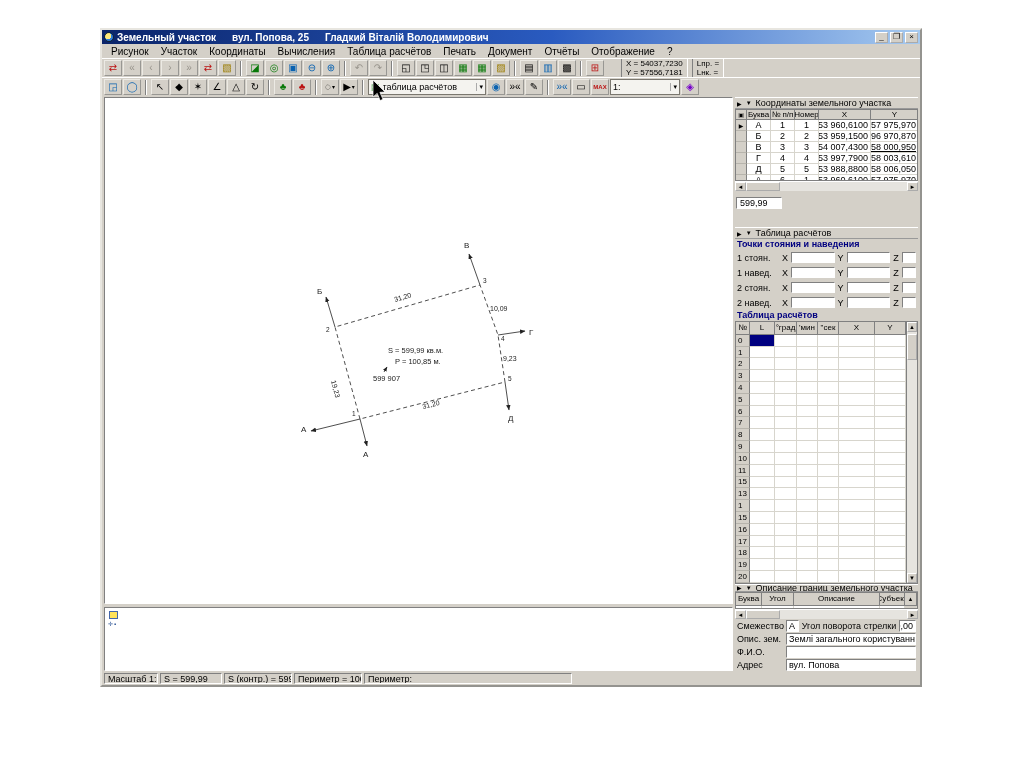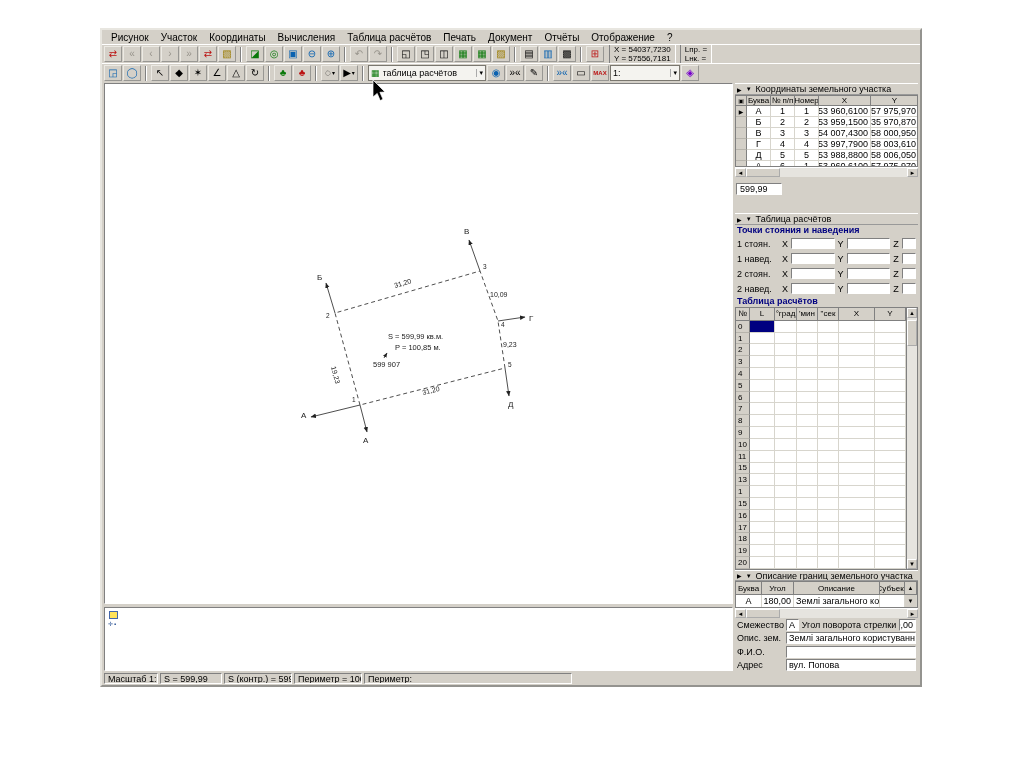--- a/index.html
+++ b/index.html
@@ -26,21 +26,21 @@
     border:1px outset #eceae4;background:#d4d0c8;font-size:10px;line-height:10px}
   .tbtn.sm span{font-size:6px;font-weight:bold}
   .tbtn.d{color:#98948c}
   .tbtn .dd{font-size:6px;margin-left:1px}
   .tsep{width:0;height:15px;border-left:1px solid #808080;border-right:1px solid #fff;margin:0 3px}
   .tbcombo{height:16px;display:flex;align-items:center;gap:3px;background:#f4f3ef;
     border:1px solid #7a776f;padding:0 2px;font-size:9px;white-space:nowrap}
   .tbcombo .cicon{font-size:9px}
   .tbcombo .clabel{flex:1;overflow:hidden}
   .tbcombo .carrow{font-size:7px;border-left:1px solid #aaa;padding-left:2px}
-  .coordcluster{margin-left:4px;display:flex;align-items:center;gap:4px}
+  .coordcluster{margin-left:16px;display:flex;align-items:center;gap:4px}
   .coordbox{font-size:8px;line-height:9px;padding:0 4px;
     border-left:1px solid #808080;border-right:1px solid #fff;white-space:nowrap}
   
   .main{flex:1;display:flex;min-height:0;padding:1px 2px}
   .canvas-col{width:629px;display:flex;flex-direction:column;min-height:0}
   .canvas{flex:1;background:#fff;border:1px solid;border-color:#808080 #fff #fff #808080;position:relative;overflow:hidden}
   .splitter{height:3px}
   .lowerpane{height:64px;background:#fff;border:1px solid;border-color:#808080 #fff #fff #808080;position:relative}
   .miniwin{position:absolute;left:4px;top:3px;width:9px;height:8px;background:#ffe25a;border:1px solid #4466aa}
   .miniwin-marks{position:absolute;left:3px;top:12px;font-size:6px;color:#335a9a;letter-spacing:1px}
@@ -87,20 +87,31 @@
   .scell:nth-child(1){width:54px}.scell:nth-child(2){width:62px}.scell:nth-child(3){width:68px}
   .scell:nth-child(4){width:68px}.scell:nth-child(5){width:208px}.scell:nth-child(6){flex:1}
   .cursor{position:absolute;left:270px;top:50px;width:15px;height:23px;z-index:60;pointer-events:none}
   svg text{font-family:"Liberation Sans",sans-serif}
 </style>
 </head>
 <body>
 
 <div class="window">
 
+  <div class="titlebar">
+    <span class="appicon"></span>
+    <span class="tpart">Земельный участок</span>
+    <span class="tpart">вул. Попова, 25</span>
+    <span class="tpart">Гладкий Віталій Володимирович</span>
+    <span class="winbtns">
+      <span class="winbtn">_</span>
+      <span class="winbtn">❐</span>
+      <span class="winbtn">×</span>
+    </span>
+  </div>
 
   <div class="menubar">
       <span class="mitem">Рисунок</span>
       <span class="mitem">Участок</span>
       <span class="mitem">Координаты</span>
       <span class="mitem">Вычисления</span>
       <span class="mitem">Таблица расчётов</span>
       <span class="mitem">Печать</span>
       <span class="mitem">Документ</span>
       <span class="mitem">Отчёты</span>
@@ -359,29 +370,29 @@
                 <div class="td" style="width: 24px;">1</div>
                 <div class="td num" style="width: 52px;">53 960,6100</div>
                 <div class="td num" style="flex: 1 1 0%;">57 975,970</div>
               </div>
               <div class="tr">
                 <div class="td rowh" style="width: 11px;"></div>
                 <div class="td" style="width: 24px;">Б</div>
                 <div class="td" style="width: 24px;">2</div>
                 <div class="td" style="width: 24px;">2</div>
                 <div class="td num" style="width: 52px;">53 959,1500</div>
-                <div class="td num" style="flex: 1 1 0%;">35 970,870</div>
+                <div class="td num" style="flex: 1 1 0%;">96 970,870</div>
               </div>
               <div class="tr">
                 <div class="td rowh" style="width: 11px;"></div>
                 <div class="td" style="width: 24px;">В</div>
                 <div class="td" style="width: 24px;">3</div>
                 <div class="td" style="width: 24px;">3</div>
                 <div class="td num" style="width: 52px;">54 007,4300</div>
-                <div class="td num" style="flex: 1 1 0%;">58 000,950</div>
+                <div class="td num" style="flex: 1 1 0%; text-decoration: underline;">58 000,950</div>
               </div>
               <div class="tr">
                 <div class="td rowh" style="width: 11px;"></div>
                 <div class="td" style="width: 24px;">Г</div>
                 <div class="td" style="width: 24px;">4</div>
                 <div class="td" style="width: 24px;">4</div>
                 <div class="td num" style="width: 52px;">53 997,7900</div>
                 <div class="td num" style="flex: 1 1 0%;">58 003,610</div>
               </div>
               <div class="tr">

